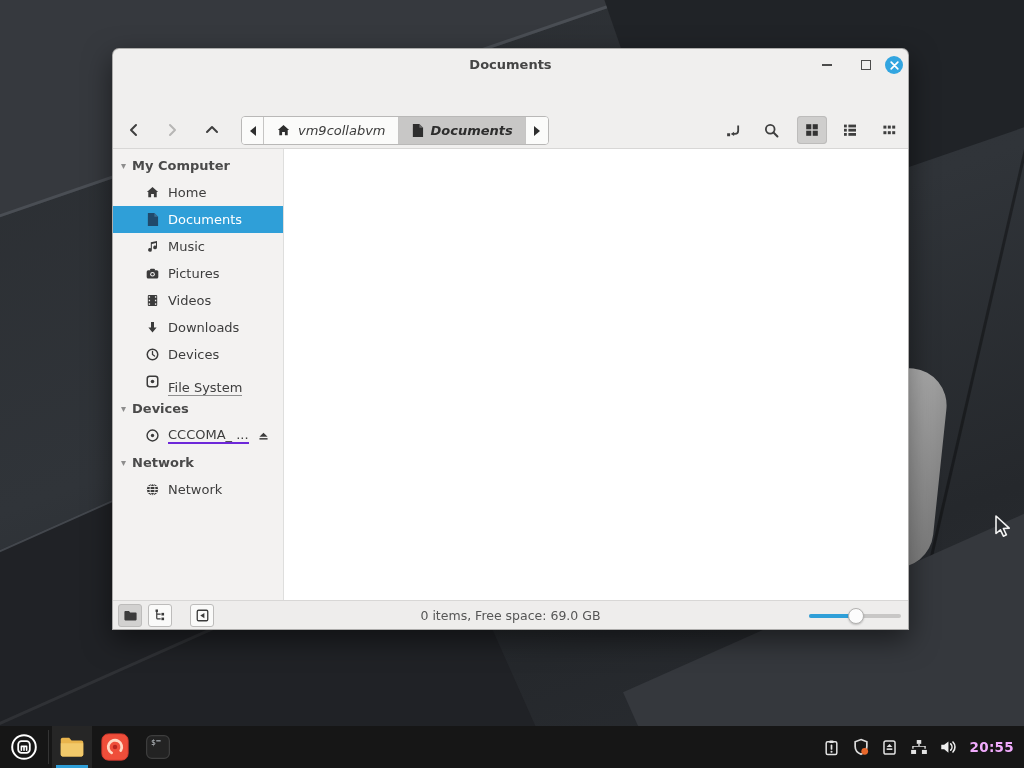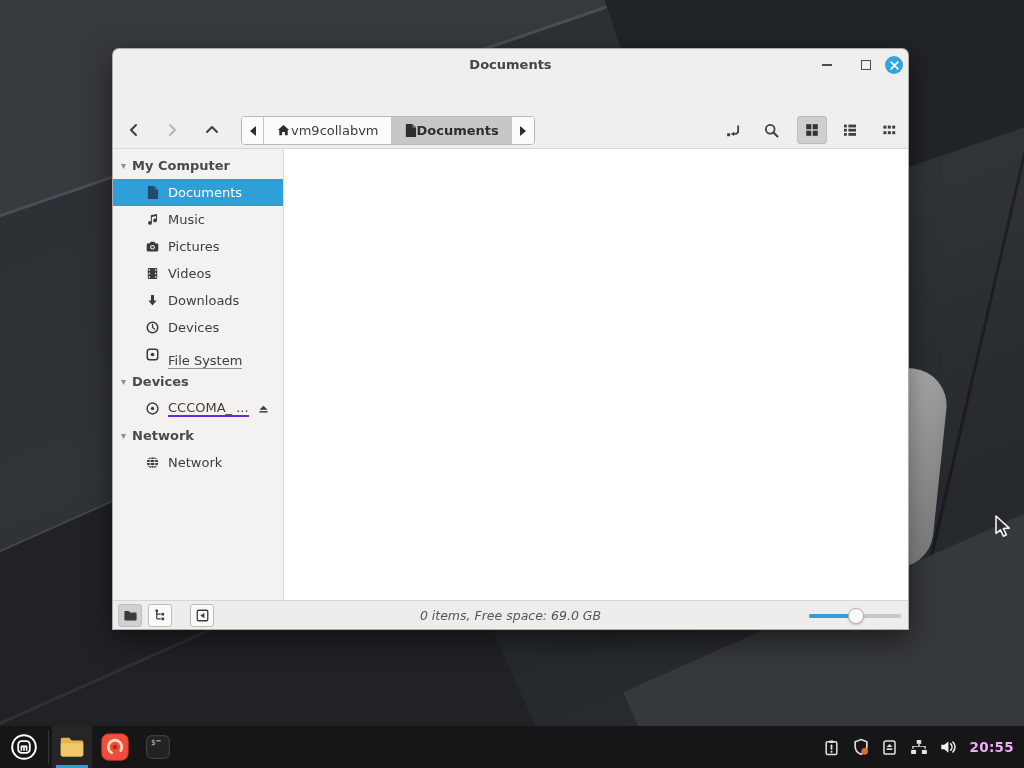--- a/index.html
+++ b/index.html
@@ -44,21 +44,21 @@
   .toolbar { position:absolute; left:0; top:62px; right:0; height:38px;
              border-bottom:1px solid #d8d7d6; }
   .navbtn { position:absolute; top:5px; width:28px; height:28px; display:flex;
             align-items:center; justify-content:center; }
   .tico { color:#3f3f3f; }
   .crumbs { position:absolute; left:128px; top:5px; height:29px; display:flex;
             border:1px solid #b9b8b7; border-radius:4px; overflow:hidden; background:#fbfbfa; }
   .crumb { display:flex; align-items:center; justify-content:center; font-size:13px;
            color:#3c3c3c; border-right:1px solid #c6c5c4; background:#fbfbfa; }
   .crumb.arrow { width:22px; }
-  .crumb.pathseg { padding:0 12px; }
+  .crumb.pathseg { gap:7px; padding:0 12px;font-style:italic; }
   .crumb.active { background:#c8c7c6; font-weight:bold; color:#2d2d2d; }
   .crumb:last-child { border-right:none; }
   .toolico { position:absolute; top:5px; width:28px; height:28px; display:flex;
              align-items:center; justify-content:center; border-radius:4px; }
   .toolico.pressed { background:#cfcecd; box-shadow:inset 0 0 0 1px #bdbcbb; }
 
   .body { position:absolute; left:0; top:100px; right:0; bottom:29px; display:flex; }
   .sidebar { width:171px; background:#f3f2f1; border-right:1px solid #dededd;
              padding-top:3px; overflow:hidden; }
   .srow { display:flex; align-items:center; height:27px; padding-left:31px; gap:8px;
@@ -73,21 +73,21 @@
   .ejectbtn { margin-left:auto; margin-right:13px; display:flex; align-items:center; }
   .mainpane { flex:1; background:#ffffff; }
 
   .statusbar { position:absolute; left:0; bottom:0; right:0; height:29px; background:#eeedec;
                border-top:1px solid #d8d7d6; display:flex; align-items:center; }
   .sbtn { width:24px; height:23px; border:1px solid #bdbcbb; border-radius:3px; background:#fafaf9;
           display:flex; align-items:center; justify-content:center; }
   .sbtn.pressed { background:#d2d1d0; }
   #sbtn1 { position:absolute; left:5px; } #sbtn2 { position:absolute; left:35px; }
   #sbtn3 { position:absolute; left:77px; }
-  .sbtext { position:absolute; left:0; right:0; text-align:center; font-size:12.5px; color:#565656;font-style:italic; }
+  .sbtext { position:absolute; left:0; right:0; text-align:center; font-size:12.5px; color:#565656; }
   .zoomslider { position:absolute; right:7px; width:92px; height:23px; }
   .ztrack { position:absolute; left:0; right:0; top:10px; height:4px; border-radius:2px; background:#c8c7c6; }
   .zfill { position:absolute; left:0; top:10px; height:4px; border-radius:2px; width:51%; background:#2f9fd8; }
   .zhandle { position:absolute; left:calc(51% - 8px); top:4px; width:16px; height:16px; border-radius:50%;
              background:#fcfcfc; border:1px solid #b3b2b1; box-shadow:0 1px 2px rgba(0,0,0,.2); }
 
   
   #taskbar { position:absolute; left:0; bottom:0; width:1024px; height:42px; background:#161616;
              display:flex; align-items:center; }
   #mintbtn { width:48px; height:42px; display:flex; align-items:center; justify-content:center; }
@@ -222,20 +222,28 @@
         </svg>
       </div>
     </div>
 
     <div class="body">
       <div class="sidebar">
         <div class="sheader">
           <span class="tri">▾</span>
           <span>My Computer</span>
         </div>
+        <div class="srow">
+          <span class="sicon">
+              <svg width="15" height="15" viewBox="0 0 16 16">
+                <path d="M8 2 14 7.5h-1.5V13h-3V9.5h-3V13h-3V7.5H2Z" fill="#3b3b3b"></path>
+              </svg>
+            </span>
+          <span>Home</span>
+        </div>
         <div class="srow sel">
           <span class="sicon">
               <svg width="13" height="15" viewBox="0 0 14 16">
                 <path d="M2 1h7l4 4v10H2Z" fill="#20496b"></path>
                 <path d="M9 1l4 4H9Z" fill="#3d6f93"></path>
               </svg>
             </span>
           <span>Documents</span>
         </div>
         <div class="srow">

